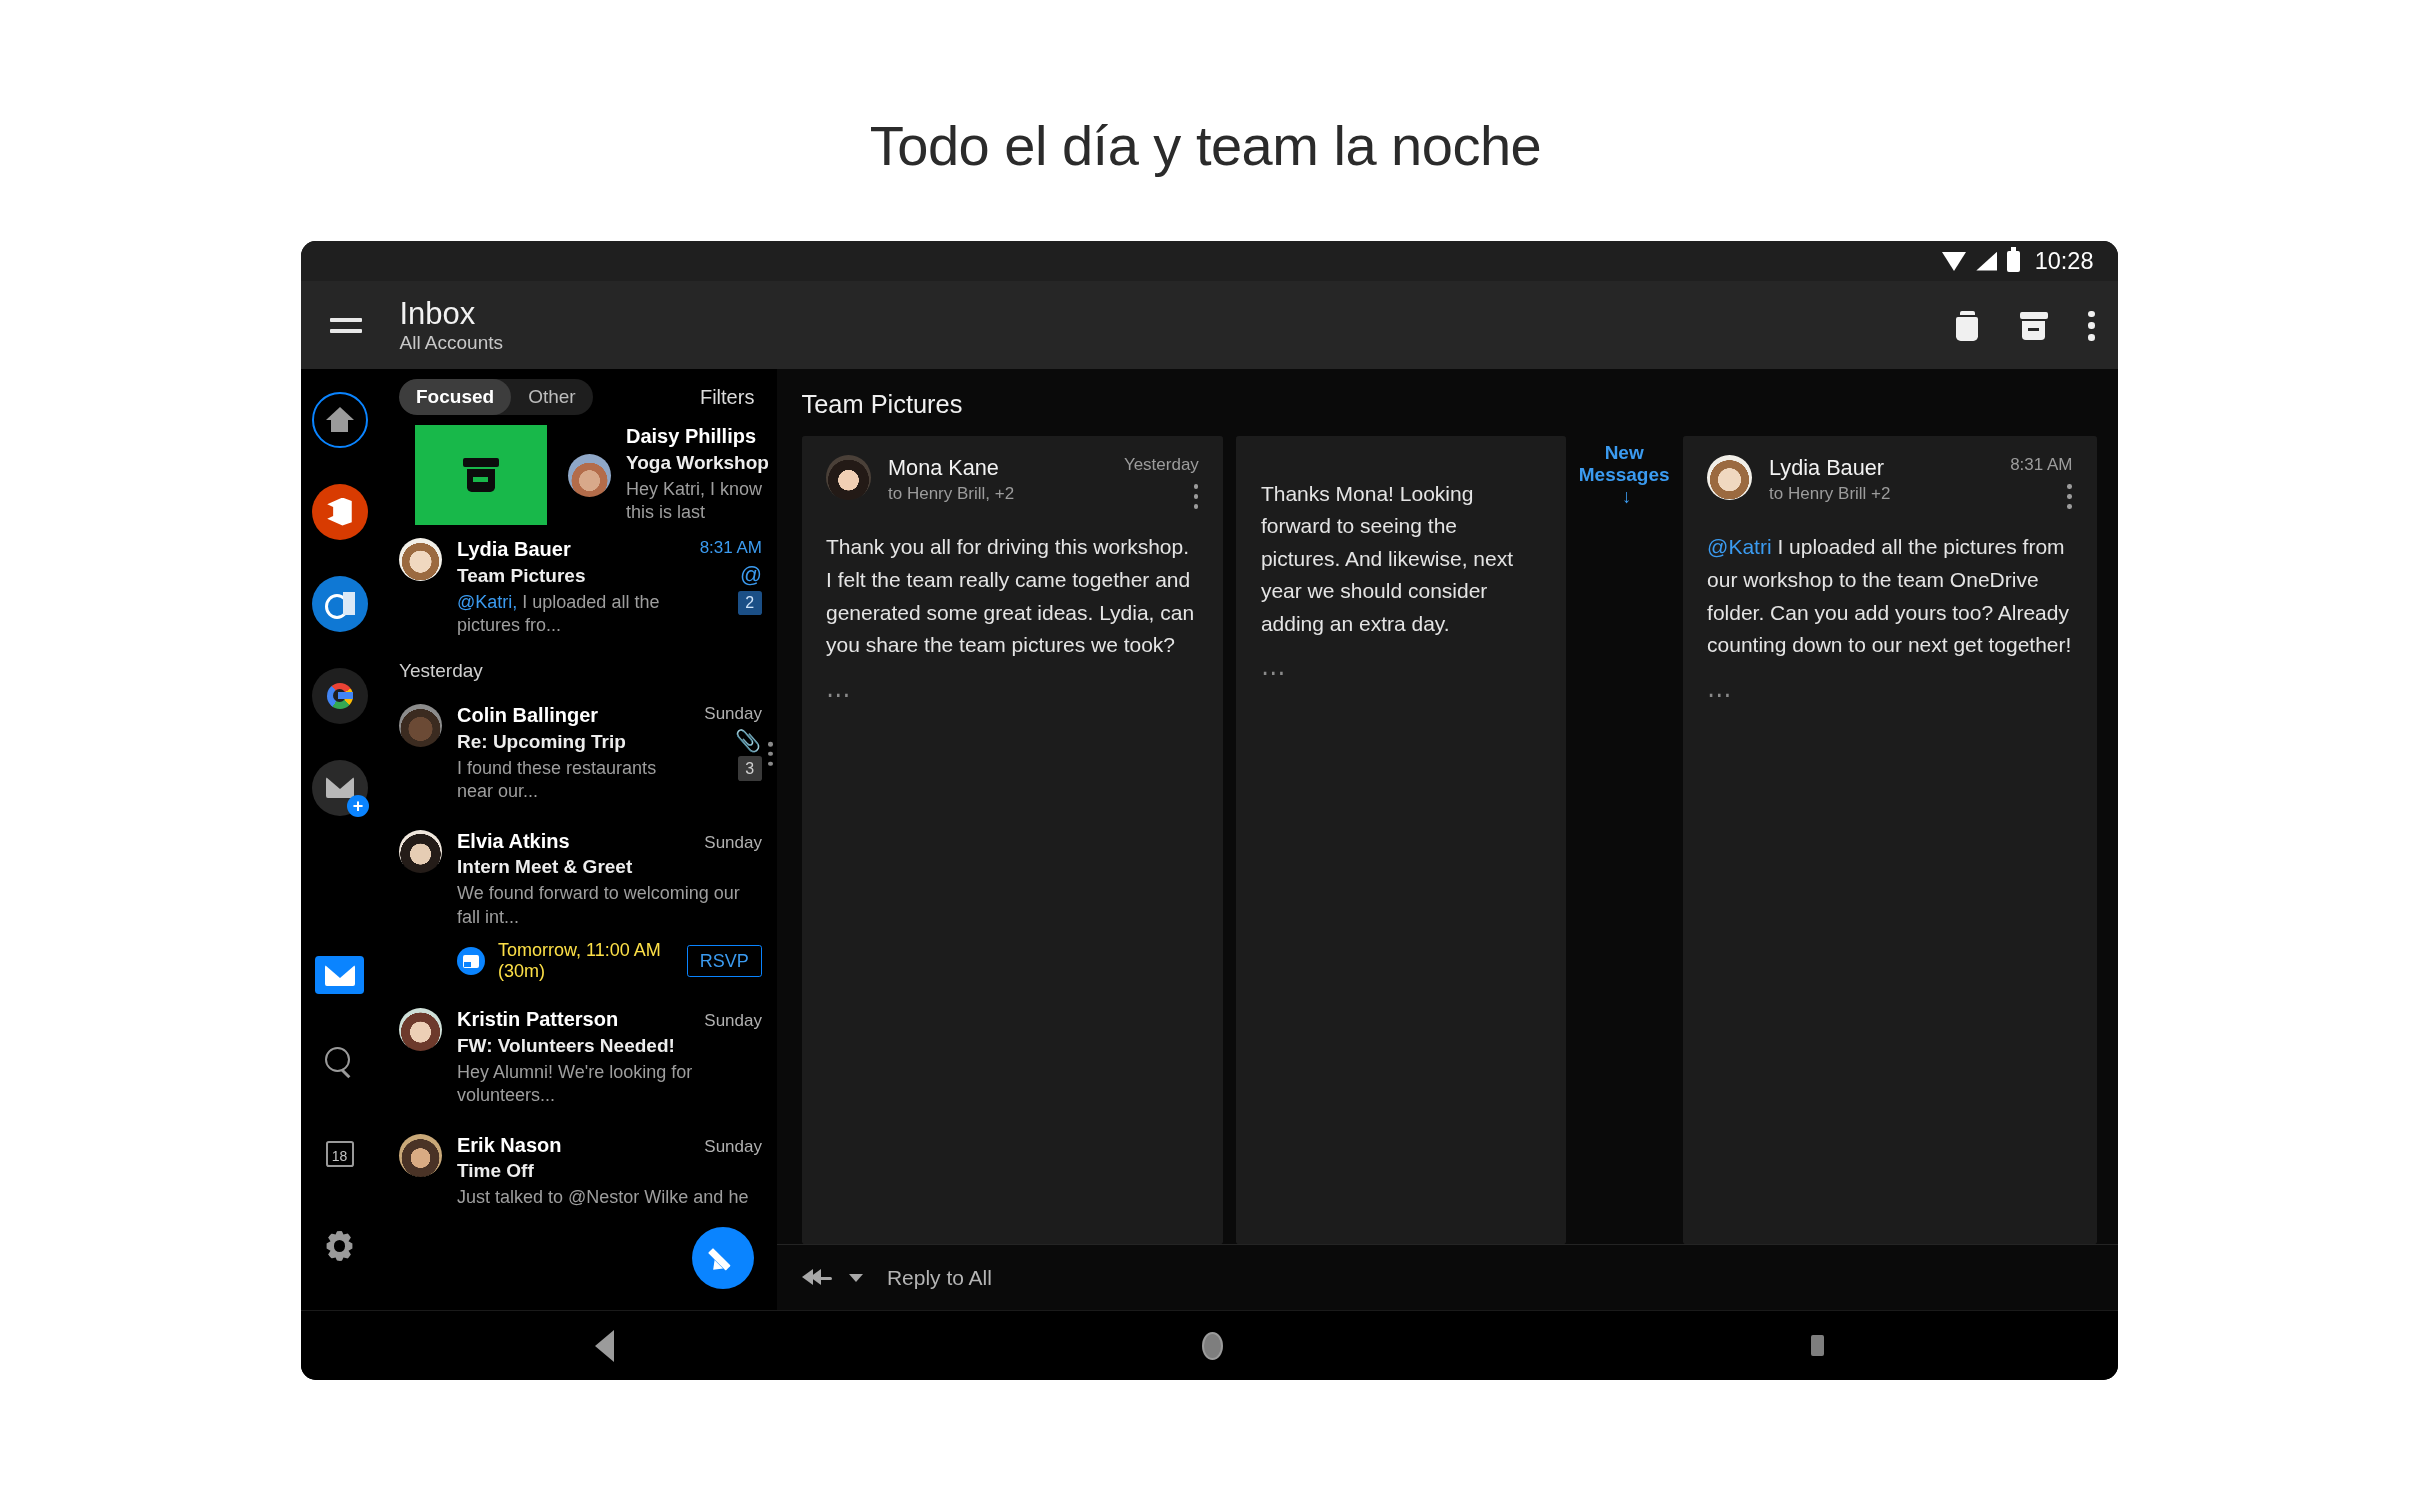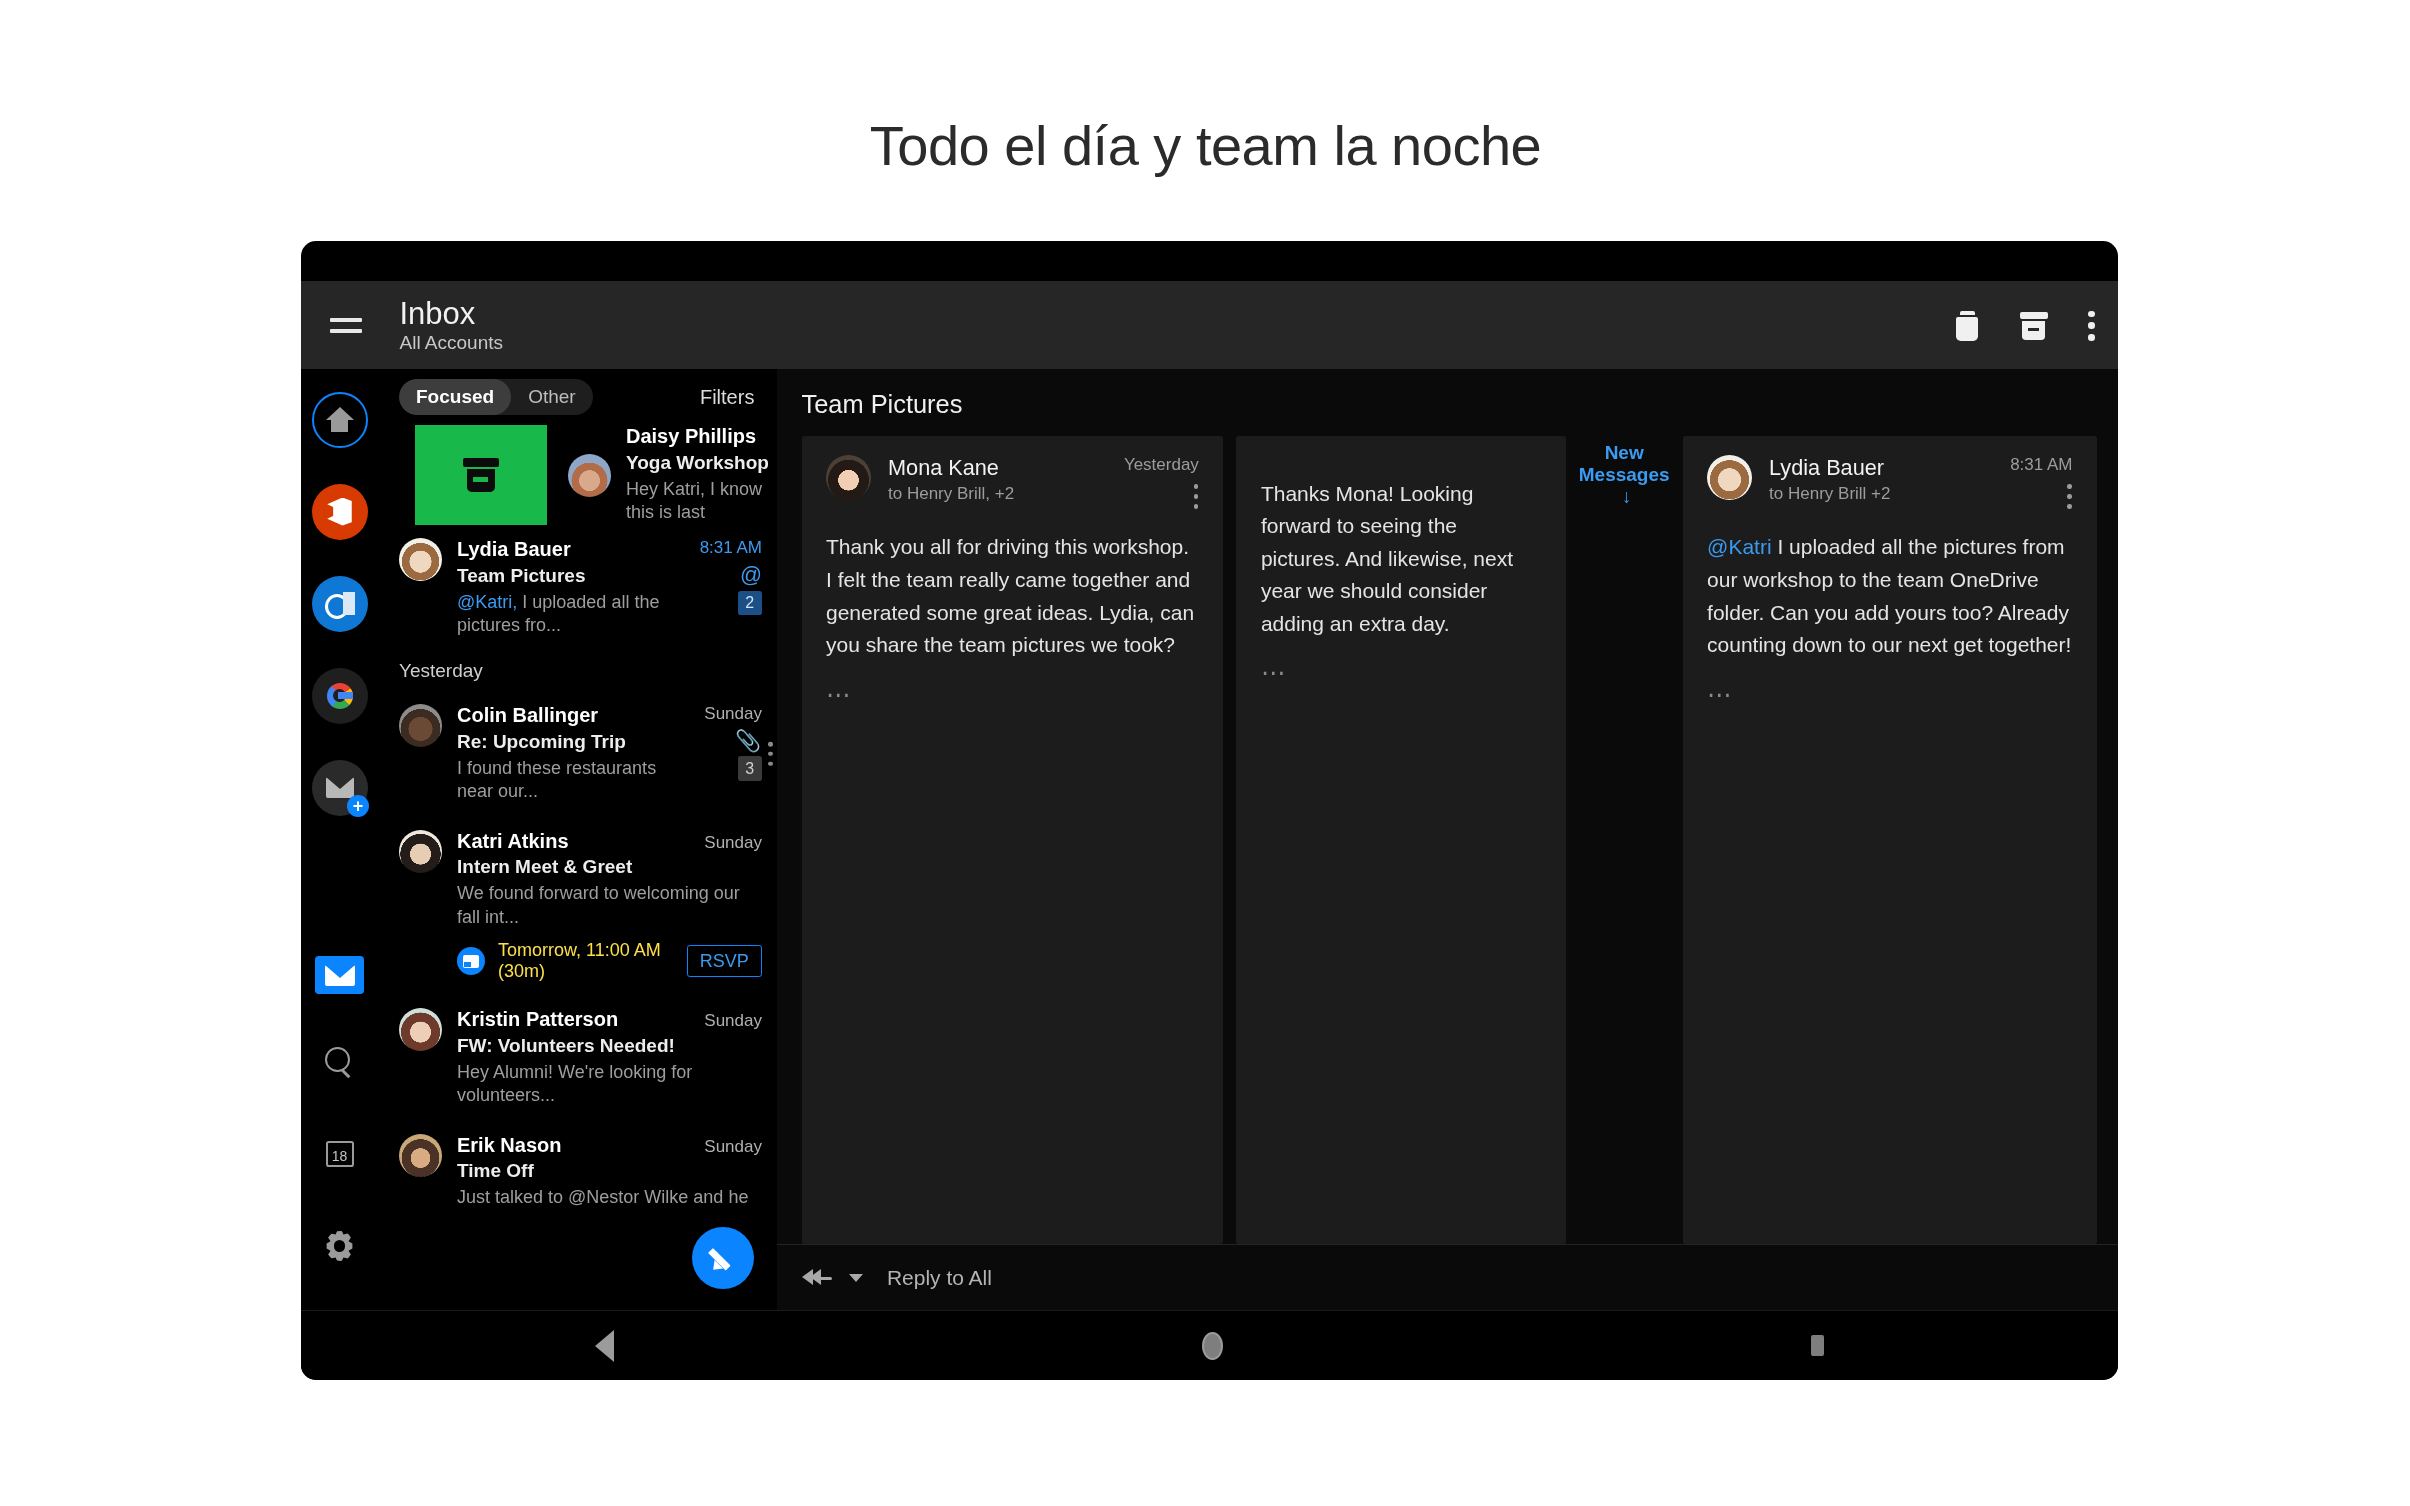--- a/index.html
+++ b/index.html
@@ -207,20 +207,26 @@
   .f-mona{background:radial-gradient(circle at 50% 56%,#f0cfb4 0 30%,#231a16 31% 60%,#4a4038 61% 100%);}
   .f-henry{background:radial-gradient(circle at 50% 58%,#d6a87e 0 30%,#2e2620 31% 58%,#3f5a3a 59% 100%);}
 </style>
 </head>
 <body>
 
 <div class="page-title">Todo el día y team la noche</div>
 
 <div class="device">
 
+  <div class="statusbar">
+    <span class="ic-wifi"></span>
+    <span class="ic-signal"></span>
+    <span class="ic-battery"></span>
+    <span class="sb-time">10:28</span>
+  </div>
 
   <div class="appbar">
     <div class="hamburger">
       <span></span>
         <span></span>
     </div>
     <div class="appbar-titles">
       <div class="appbar-title">Inbox</div>
       <div class="appbar-sub">All Accounts</div>
     </div>
@@ -333,21 +339,21 @@
             <i></i>
             <i></i>
             <i></i>
           </span>
       </div>
 
       <div class="row">
         <div class="av f-elvia"></div>
         <div class="rowmain">
           <div class="rowline1">
-            <span class="rname">Katri Atkins</span>
+            <span class="rname">Elvia Atkins</span>
             <span class="rtime">Sunday</span>
           </div>
           <div class="rsubj">Intern Meet &amp; Greet</div>
           <div class="rprev">We found forward to welcoming our fall int...</div>
           <div class="invite">
             <span class="ic-invite">
                 <i></i>
               </span>
             <span class="invite-txt">Tomorrow, 11:00 AM (30m)</span>
             <span class="rsvp">RSVP</span>

